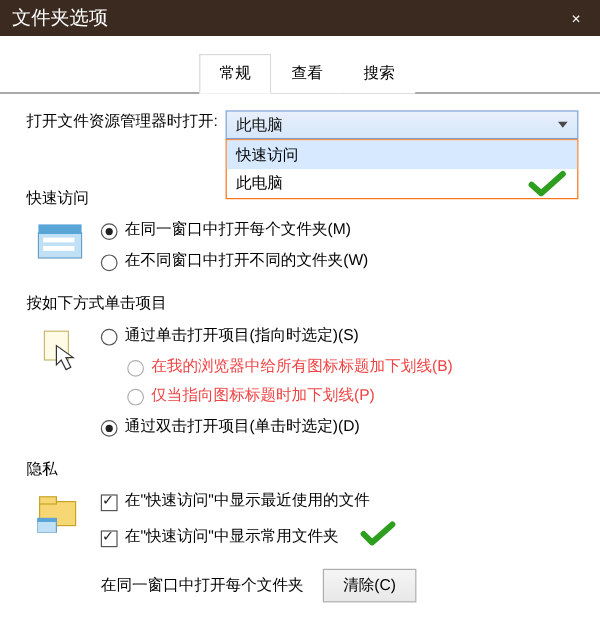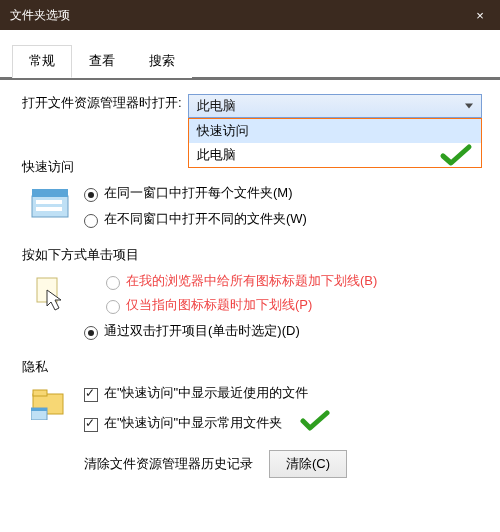--- a/index.html
+++ b/index.html
@@ -1,20 +1,20 @@
 <!DOCTYPE html>
 <html><head>
 <meta charset="utf-8">
 <style>
   * { box-sizing: border-box; margin: 0; padding: 0; font-family: "Microsoft YaHei", SimSun, sans-serif; font-size: 13px; }
   body { background: #fff; width: 500px; height: 532px; overflow: hidden; }
   .titlebar { background: #3b2a1f; color: #fff; height: 30px; display: flex; align-items: center; padding: 0 0 0 10px; }
-  .titlebar .title { flex: 1; font-size: 12px; }
+  .titlebar .title { flex: 1; font-size: 16px; }
   .titlebar .close { width: 40px; height: 30px; display:flex; align-items:center; justify-content:center; font-size:16px; font-family: Arial; }
-  .tabs { display: flex; border-bottom: 3px solid #737373; margin-top: 14px; padding-left: 12px; }
+  .tabs { display: flex; border-bottom: 1px solid #737373; margin-top: 14px; padding-left: 12px; justify-content: center; }
   .tab { padding: 6px 16px 7px; border: 1px solid transparent; position: relative; top: 1px; background: #fff; }
   .tab.active { border: 1px solid #d9d9d9; border-bottom: 1px solid #fff; }
   .content { padding: 14px 18px 18px 22px; }
   .row-launch { display: flex; align-items: flex-start; margin-bottom: 14px; position: relative; }
   .row-launch .label { margin-right: 6px; }
   .select-wrap { position: relative; flex: 1; }
   .select-display { border: 1px solid #7a9fd6; background: linear-gradient(#e8f0fb,#d6e6fa); height: 24px; display:flex; align-items:center; padding: 0 22px 0 8px; color:#111; position: relative; }
   .select-caret { position:absolute; right:8px; top:50%; transform:translateY(-50%); width:0;height:0;border-left:4px solid transparent;border-right:4px solid transparent;border-top:5px solid #4a4a4a;}
   .dropdown { position: absolute; left: 0; top: 24px; width: 100%; border: 1px solid #f97316; background: #fff; z-index: 10; }
   .dropdown .opt { padding: 3px 8px; display:flex; align-items:center;}
@@ -104,20 +104,24 @@
   <div>
     <div class="group-title">按如下方式单击项目</div>
     <div class="group-body">
       <div class="icon-box">
         <svg width="34" height="36" viewBox="0 0 34 36">
             <rect x="4" y="2" width="20" height="24" fill="#fffbe6" stroke="#c9b96e"></rect>
             <path d="M14 14 L14 30 L18 26 L22 34 L26 32 L22 24 L28 24 Z" fill="#fff" stroke="#333" stroke-width="1"></path>
           </svg>
       </div>
       <div class="options">
+        <div class="radio-row">
+          <span class="radio"></span>
+          <span>通过单击打开项目(指向时选定)(S)</span>
+        </div>
         <div class="sub">
           <div class="radio-row disabled">
             <span class="radio"></span>
             <span>在我的浏览器中给所有图标标题加下划线(B)</span>
           </div>
           <div class="radio-row disabled">
             <span class="radio"></span>
             <span>仅当指向图标标题时加下划线(P)</span>
           </div>
         </div>
@@ -148,20 +152,20 @@
         <div class="check-row" style="position:relative;">
           <span class="checkbox selected"></span>
           <span>在"快速访问"中显示常用文件夹</span>
           <span style="margin-left:12px;">
             <svg width="30" height="22" viewBox="0 0 30 22">
                 <path d="M3 11 L10 18 L27 3" stroke="#2e9e1f" stroke-width="5" fill="none" stroke-linecap="round" stroke-linejoin="round"></path>
               </svg>
           </span>
         </div>
         <div class="privacy-row">
-          <span>清除文件资源管理器历史记录</span>
+          <span>在同一窗口中打开每个文件夹</span>
           <div class="btn"><span>清除(C)</span></div>
         </div>
       </div>
     </div>
   </div>
 
 </div>
 
 </body></html>

